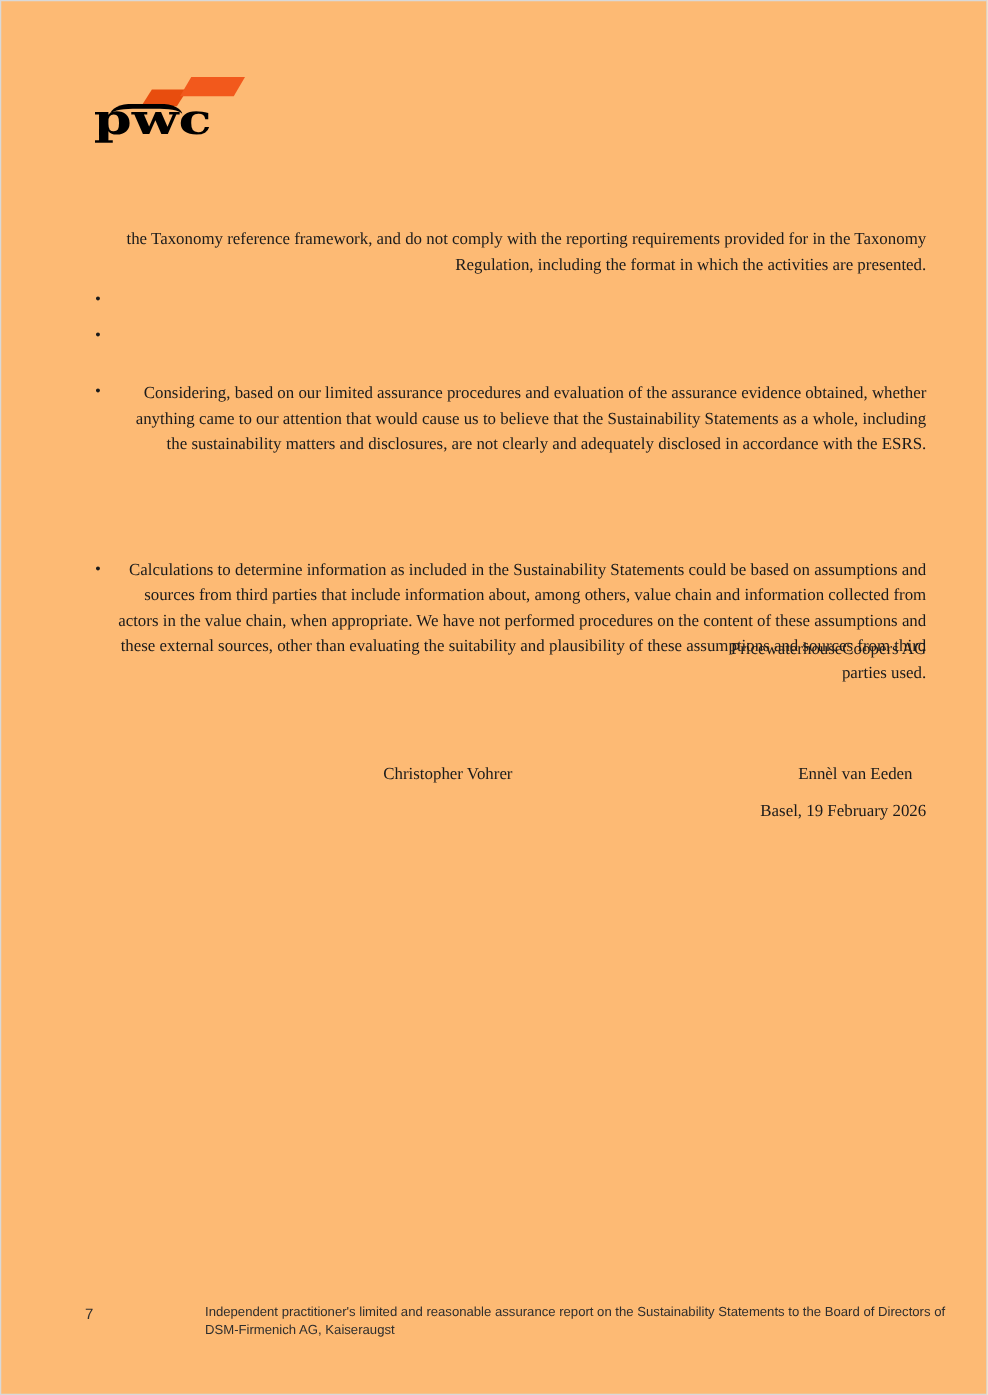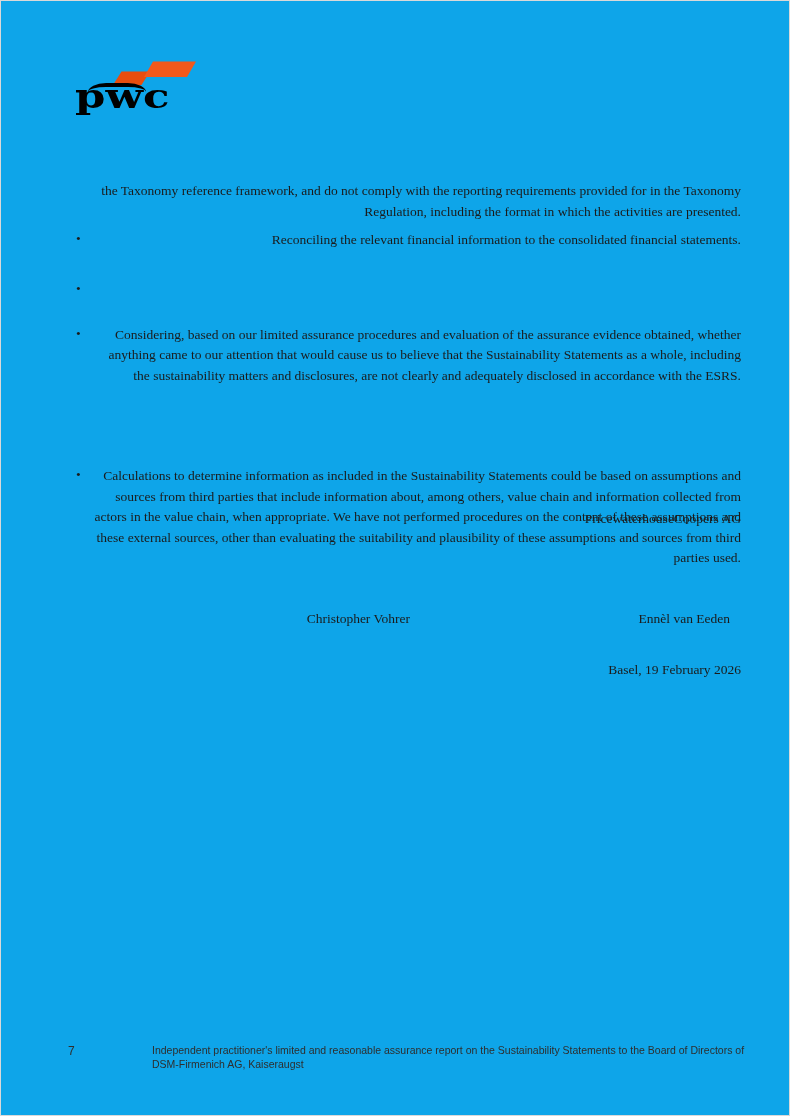--- a/index.html
+++ b/index.html
@@ -1,21 +1,21 @@
 <!DOCTYPE html>
 <html><head>
 <meta charset="utf-8">
 <style>
   * { margin: 0; padding: 0; box-sizing: border-box; }
   html, body { background: #ffffff; }
   .page {
     position: relative;
     width: 790px;
     height: 1116px;
-    background: #0ea5e9;
+    background: #fdba74;
     box-shadow: inset 0 0 0 1px #d9d9d9;
     font-family: "Liberation Serif", "DejaVu Serif", serif;
     color: #1b1b1b;
     overflow: hidden;
   }
 
   
   .logo { position: absolute; left: 75px; top: 58px; width: 130px; height: 58px; }
   .logo-ribbon { position: absolute; left: 38px; top: 2px; }
   .logo-text {
@@ -61,21 +61,21 @@
     left: 0; top: 1044px;
     width: 790px;
     font-family: "Liberation Sans", "DejaVu Sans", sans-serif;
     color: #2e2e2e;
   }
   .footer-pagenum {
     position: absolute; left: 68px; top: 0;
     font-size: 12px; line-height: 14px;
   }
   .footer-ref {
-    position: absolute; left: 152px; top: 0;
+    position: absolute; left: 164px; top: 0;
     width: 606px;
     font-size: 10.5px;
     line-height: 13.5px;
   }
 </style>
 </head>
 <body>
 
 <div class="page">
 
@@ -85,21 +85,20 @@
       <polygon points="31,17 40,1.5 83,1.5 74,17" fill="#f2591c"></polygon>
     </svg>
     <span class="logo-text">pwc</span>
     <span class="logo-swash"></span>
   </div>
 
   <div class="textblock indented" style="top:181px;">the Taxonomy reference framework, and do not comply with the reporting requirements provided for in the Taxonomy Regulation, including the format in which the activities are presented.</div>
 
   <div class="textblock bullet-item" style="top:230px;">
     <span class="dot">•</span>
-    <span>Reconciling the relevant financial information to the consolidated financial statements.</span>
   </div>
 
   <div class="textblock bullet-item" style="top:259px;">
     <span class="dot">•</span>
   </div>
 
   <div class="textblock bullet-item" style="top:304px;">
     <span class="dot">•</span>
     <span>Considering, based on our limited assurance procedures and evaluation of the assurance evidence obtained, whether anything came to our attention that would cause us to believe that the Sustainability Statements as a whole, including the sustainability matters and disclosures, are not clearly and adequately disclosed in accordance with the ESRS.</span>
   </div>
@@ -109,20 +108,20 @@
     <span>Calculations to determine information as included in the Sustainability Statements could be based on assumptions and sources from third parties that include information about, among others, value chain and information collected from actors in the value chain, when appropriate. We have not performed procedures on the content of these assumptions and these external sources, other than evaluating the suitability and plausibility of these assumptions and sources from third parties used.</span>
   </div>
 
   <div class="textblock sig-row" style="top:609px;">
     <span class="sig-left">Christopher Vohrer</span>
     <span class="sig-right">Ennèl van Eeden</span>
   </div>
 
   <div class="textblock" style="top:509px;">PricewaterhouseCoopers AG</div>
 
-  <div class="textblock" style="top:660px;">Basel, 19 February 2026</div>
+  <div class="textblock" style="top:639px;">Basel, 19 February 2026</div>
 
   <div class="footer">
     <span class="footer-pagenum">7</span>
     <span class="footer-ref">Independent practitioner's limited and reasonable assurance report on the Sustainability Statements to the Board of Directors of DSM-Firmenich AG, Kaiseraugst</span>
   </div>
 
 </div>
 
 </body></html>

